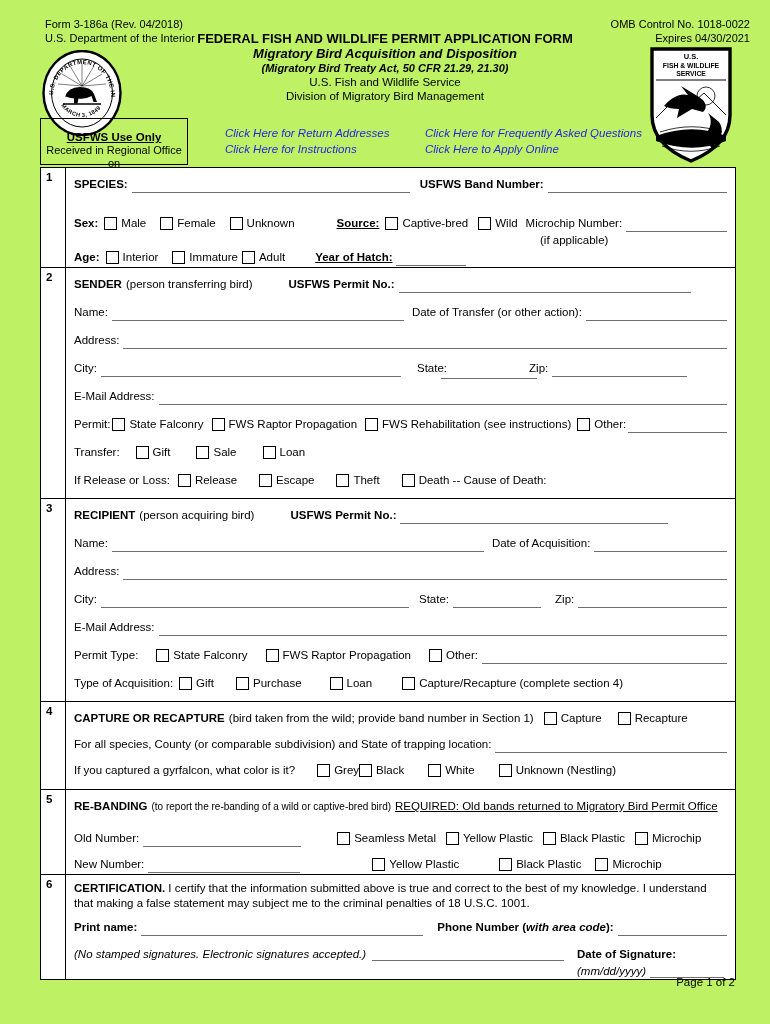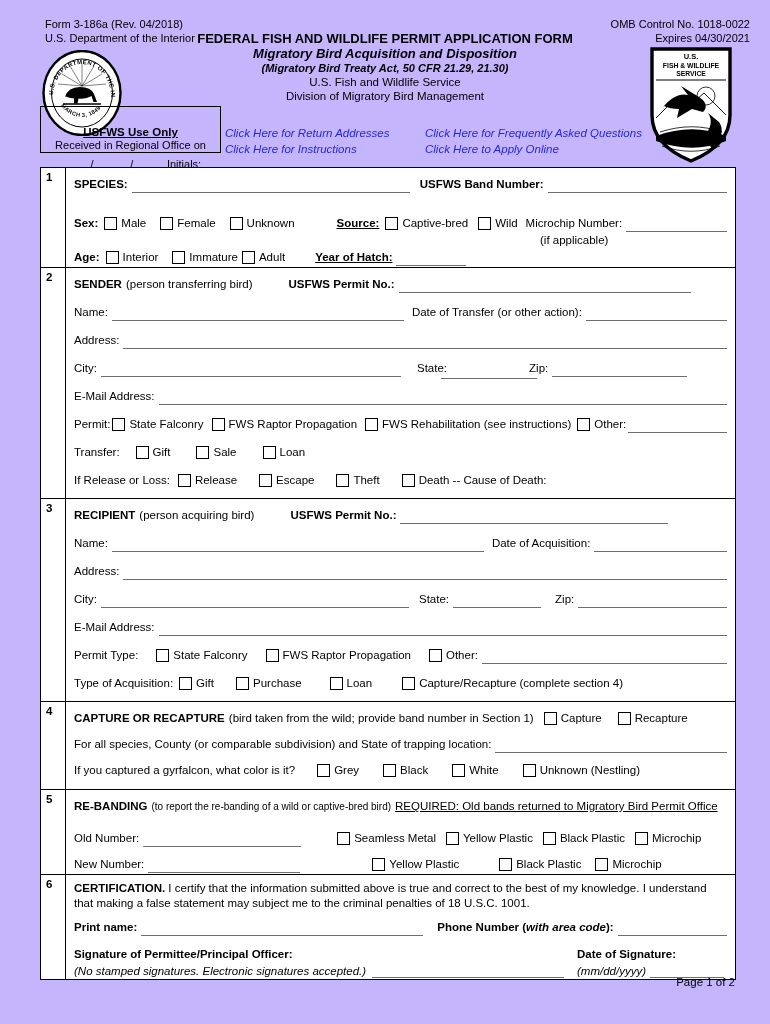--- a/index.html
+++ b/index.html
@@ -2,37 +2,37 @@
 <html><head>
 <meta charset="utf-8">
 <style>
   :root{
     --link:#2626e0;
     --line:#6e6e6e;
   }
   *{box-sizing:border-box;}
   html,body{margin:0;padding:0;background:#fff;}
   body{width:770px;height:1024px;font-family:"Liberation Sans",sans-serif;color:#000;}
-  .page{position:relative;width:770px;height:1024px;background:#c4b5fd;overflow:hidden;text-decoration:underline;}
+  .page{position:relative;width:770px;height:1024px;background:#bef264;overflow:hidden;text-decoration:underline;}
 
   
   .hdr-left{position:absolute;left:45px;top:18px;font-size:11px;line-height:13.5px;}
   .hdr-right{position:absolute;right:20px;top:18px;font-size:11px;line-height:13.5px;text-align:right;}
   .hdr-center{position:absolute;left:150px;right:150px;top:31px;text-align:center;}
   .t1{font-size:13px;font-weight:700;line-height:15px;}
   .t2{font-size:13px;font-weight:700;font-style:italic;line-height:15px;}
   .t3{font-size:11px;font-weight:700;font-style:italic;line-height:14px;}
   .t4{font-size:11.5px;line-height:14px;}
 
   .doi{position:absolute;left:42px;top:50px;width:80px;height:86px;}
   .fws{position:absolute;right:36px;top:46px;width:86px;height:118px;}
 
   
-  .usebox{position:absolute;left:40px;top:106px;width:181px;height:47px;border:1.2px solid #000;
-          font-size:11px;text-align:center;padding-top:19px;line-height:13px;}
+  .usebox{position:absolute;left:40px;top:118px;width:148px;height:47px;border:1.2px solid #000;
+          font-size:11px;text-align:center;padding-top:12px;line-height:13px;}
   .usebox .bt{font-weight:700;font-size:11.5px;text-decoration:underline;}
   .usebox .dl{margin-top:6px;}
 
   
   .links1{position:absolute;left:225px;top:126px;}
   .links2{position:absolute;left:425px;top:126px;}
   .lnk{display:block;color:var(--link);font-style:italic;font-size:11.5px;line-height:15.5px;text-decoration:none;cursor:pointer;}
 
   
   .formtable{position:absolute;left:40px;top:167px;width:696px;border:1.6px solid #000;background:#fff;}
@@ -372,21 +372,21 @@
               <span class="cb"></span>
               <span>Recapture</span>
             </span>
         </div>
         <div class="line" style="margin-bottom:6px">
           <span>For all species, County (or comparable subdivision) and State of trapping location:</span>
           <span class="bl grow"></span>
         </div>
         <div class="line" style="margin-bottom:0">
           <span>If you captured a gyrfalcon, what color is it?</span>
-          <span class="og" style="margin-left:22px;margin-right:24px">
+          <span class="og" style="margin-left:22px;">
               <span class="cb"></span>
               <span>Grey</span>
             </span>
           <span class="og" style="margin-right:24px">
               <span class="cb"></span>
               <span>Black</span>
             </span>
           <span class="og" style="margin-right:24px">
               <span class="cb"></span>
               <span>White</span>
@@ -456,21 +456,20 @@
         <div class="line" style="margin-bottom:0">
           <span class="b">Print name:</span>
           <span class="bl" style="width:282px"></span>
           <span class="b" style="margin-left:14px">Phone Number (</span>
             <span class="b i">with area code</span>
             <span class="b">):</span>
           <span class="bl grow"></span>
         </div>
         <div class="sigrow">
           <div class="sigleft">
-            <div class="sigline b">Signature of Permittee/Principal Officer:</div>
             <div class="sigline">
               <span class="i">(No stamped signatures. Electronic signatures accepted.)</span>
               <span class="bl" style="width:192px;margin-left:6px"></span>
             </div>
           </div>
           <div class="sigright">
             <div class="sigline b">Date of Signature:</div>
             <div class="sigline">
               <span class="i">(mm/dd/yyyy)</span>
               <span class="bl" style="width:74px;margin-left:4px"></span>

